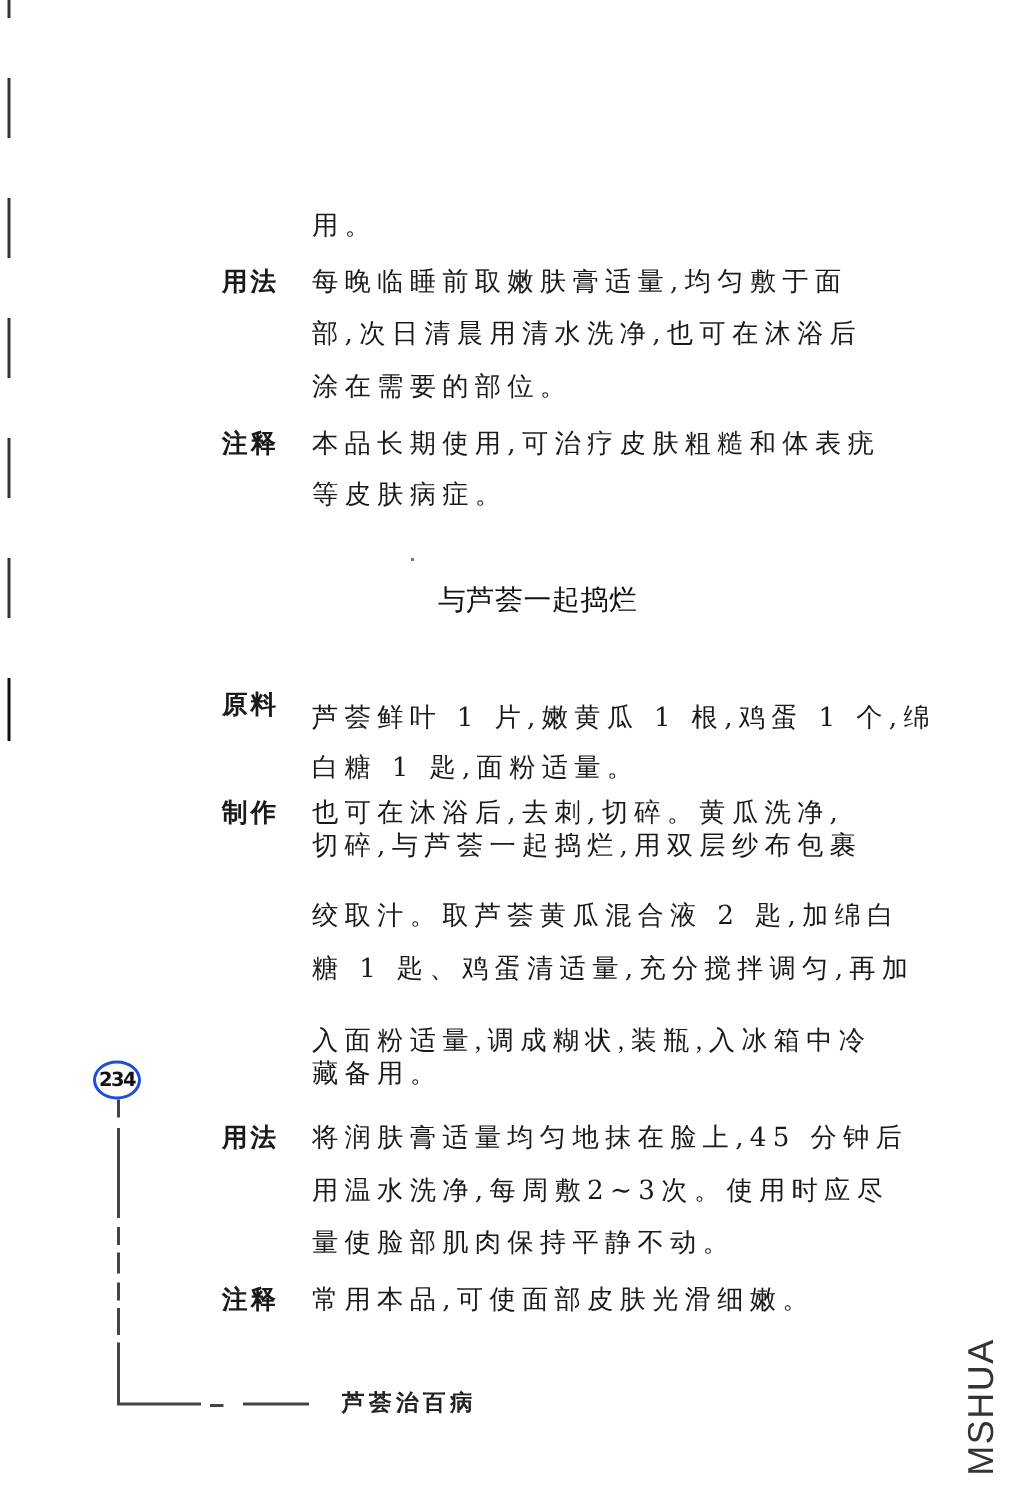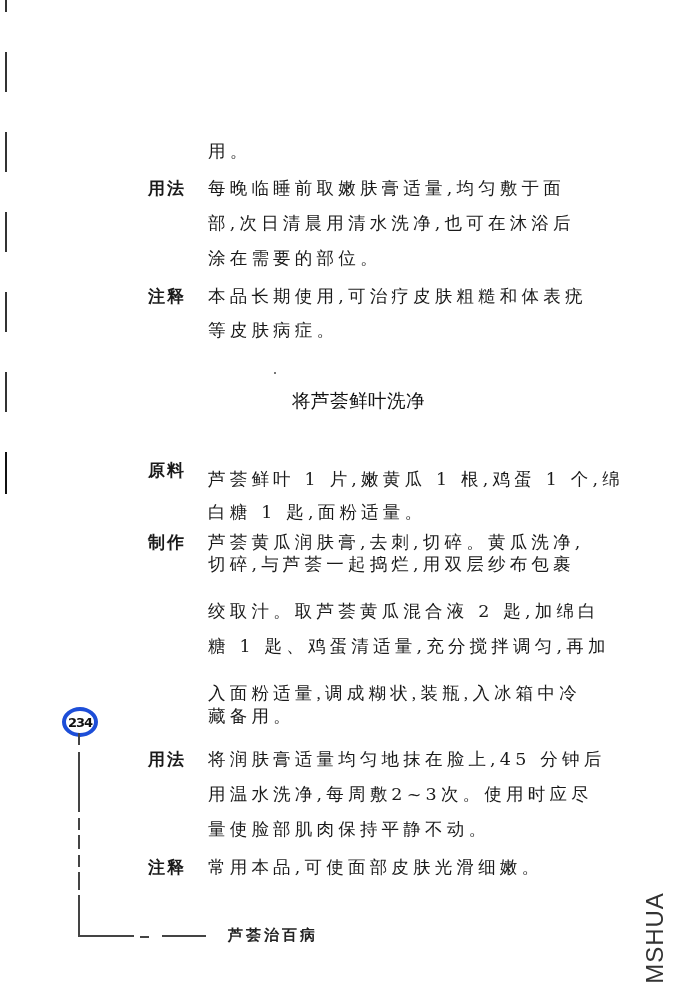--- a/index.html
+++ b/index.html
@@ -19,21 +19,21 @@
     font-family: "DejaVu Sans", "Liberation Sans", sans-serif;
   }
   .body-text { position: absolute; left: 208px; }
   .title {
     position: absolute; left: 292px; top: 392px; font-size: 18.5px;
     font-family: "DejaVu Sans", "Liberation Sans", sans-serif;
     letter-spacing: 0.5px; line-height: 1; color: #111;
   }
   .page-num {
     position: absolute; left: 62px; top: 707px; width: 28px; height: 22px;
-    border: 4px solid #1d4ed8; border-radius: 50%;
+    border: 2px solid #1d4ed8; border-radius: 50%;
     font-family: "DejaVu Sans", "Liberation Sans", sans-serif;
     font-weight: bold; font-size: 13px; letter-spacing: -1px;
     display: flex; align-items: center; justify-content: center; color: #111;
   }
   .vline { position: absolute; left: 78px; width: 1.5px; background: #444; }
   .hline { position: absolute; height: 1.5px; background: #444; }
   .footer-text {
     position: absolute; left: 228px; top: 928px; font-size: 15px;
     font-family: "DejaVu Sans", "Liberation Sans", sans-serif;
     letter-spacing: 3px; line-height: 1; color: #222; font-weight: bold;
@@ -66,28 +66,28 @@
 <div class="line body-text" style="top:180px;">每晚临睡前取嫩肤膏适量,均匀敷于面</div>
 <div class="line body-text" style="top:215px;">部,次日清晨用清水洗净,也可在沐浴后</div>
 <div class="line body-text" style="top:250px;">涂在需要的部位。</div>
 
 <div class="label" style="top:288px;">注释</div>
 <div class="line body-text" style="top:288px;">本品长期使用,可治疗皮肤粗糙和体表疣</div>
 <div class="line body-text" style="top:322px;">等皮肤病症。</div>
 
 <div class="dot"></div>
 
-<div class="title">将芦荟鲜叶洗净</div>
+<div class="title">与芦荟一起捣烂</div>
 
 <div class="label" style="top:462px;">原料</div>
 <div class="line body-text" style="top:471px;">芦荟鲜叶 1 片,嫩黄瓜 1 根,鸡蛋 1 个,绵</div>
 <div class="line body-text" style="top:504px;">白糖 1 匙,面粉适量。</div>
 
 <div class="label" style="top:534px;">制作</div>
-<div class="line body-text" style="top:534px;">芦荟黄瓜润肤膏,去刺,切碎。黄瓜洗净,</div>
+<div class="line body-text" style="top:534px;">也可在沐浴后,去刺,切碎。黄瓜洗净,</div>
 <div class="line body-text" style="top:556px;">切碎,与芦荟一起捣烂,用双层纱布包裹</div>
 <div class="line body-text" style="top:603px;">绞取汁。取芦荟黄瓜混合液 2 匙,加绵白</div>
 <div class="line body-text" style="top:638px;">糖 1 匙、鸡蛋清适量,充分搅拌调匀,再加</div>
 <div class="line body-text" style="top:685px;font-family:Liberation Serif, serif;">入面粉适量,调成糊状,装瓶,入冰箱中冷</div>
 <div class="line body-text" style="top:708px;">藏备用。</div>
 
 <div class="label" style="top:751px;">用法</div>
 <div class="line body-text" style="top:751px;">将润肤膏适量均匀地抹在脸上,45 分钟后</div>
 <div class="line body-text" style="top:786px;">用温水洗净,每周敷2~3次。使用时应尽</div>
 <div class="line body-text" style="top:821px;">量使脸部肌肉保持平静不动。</div>

